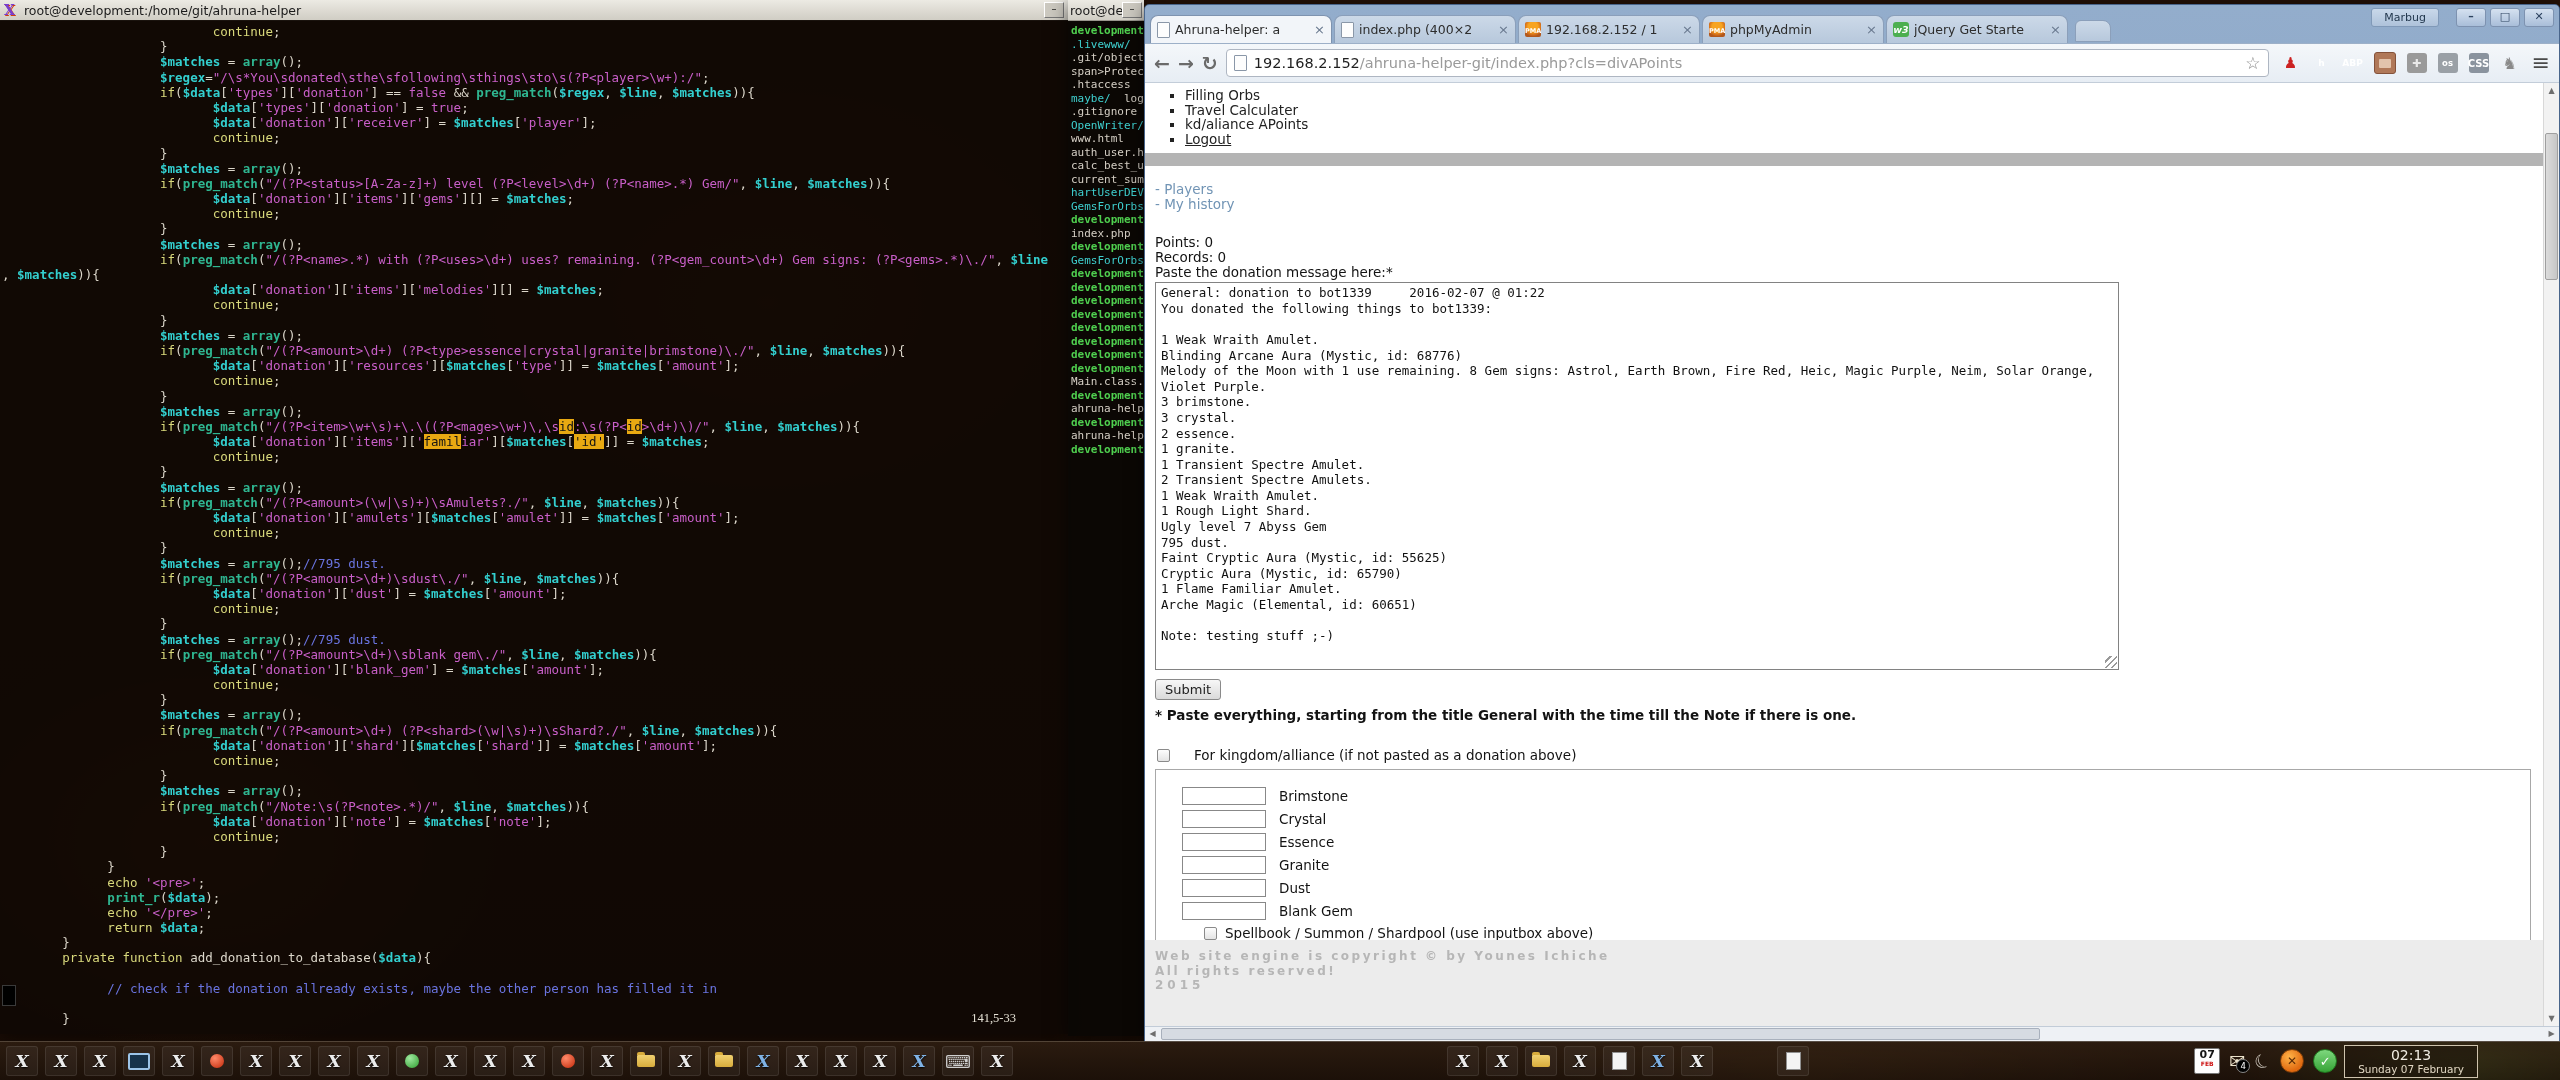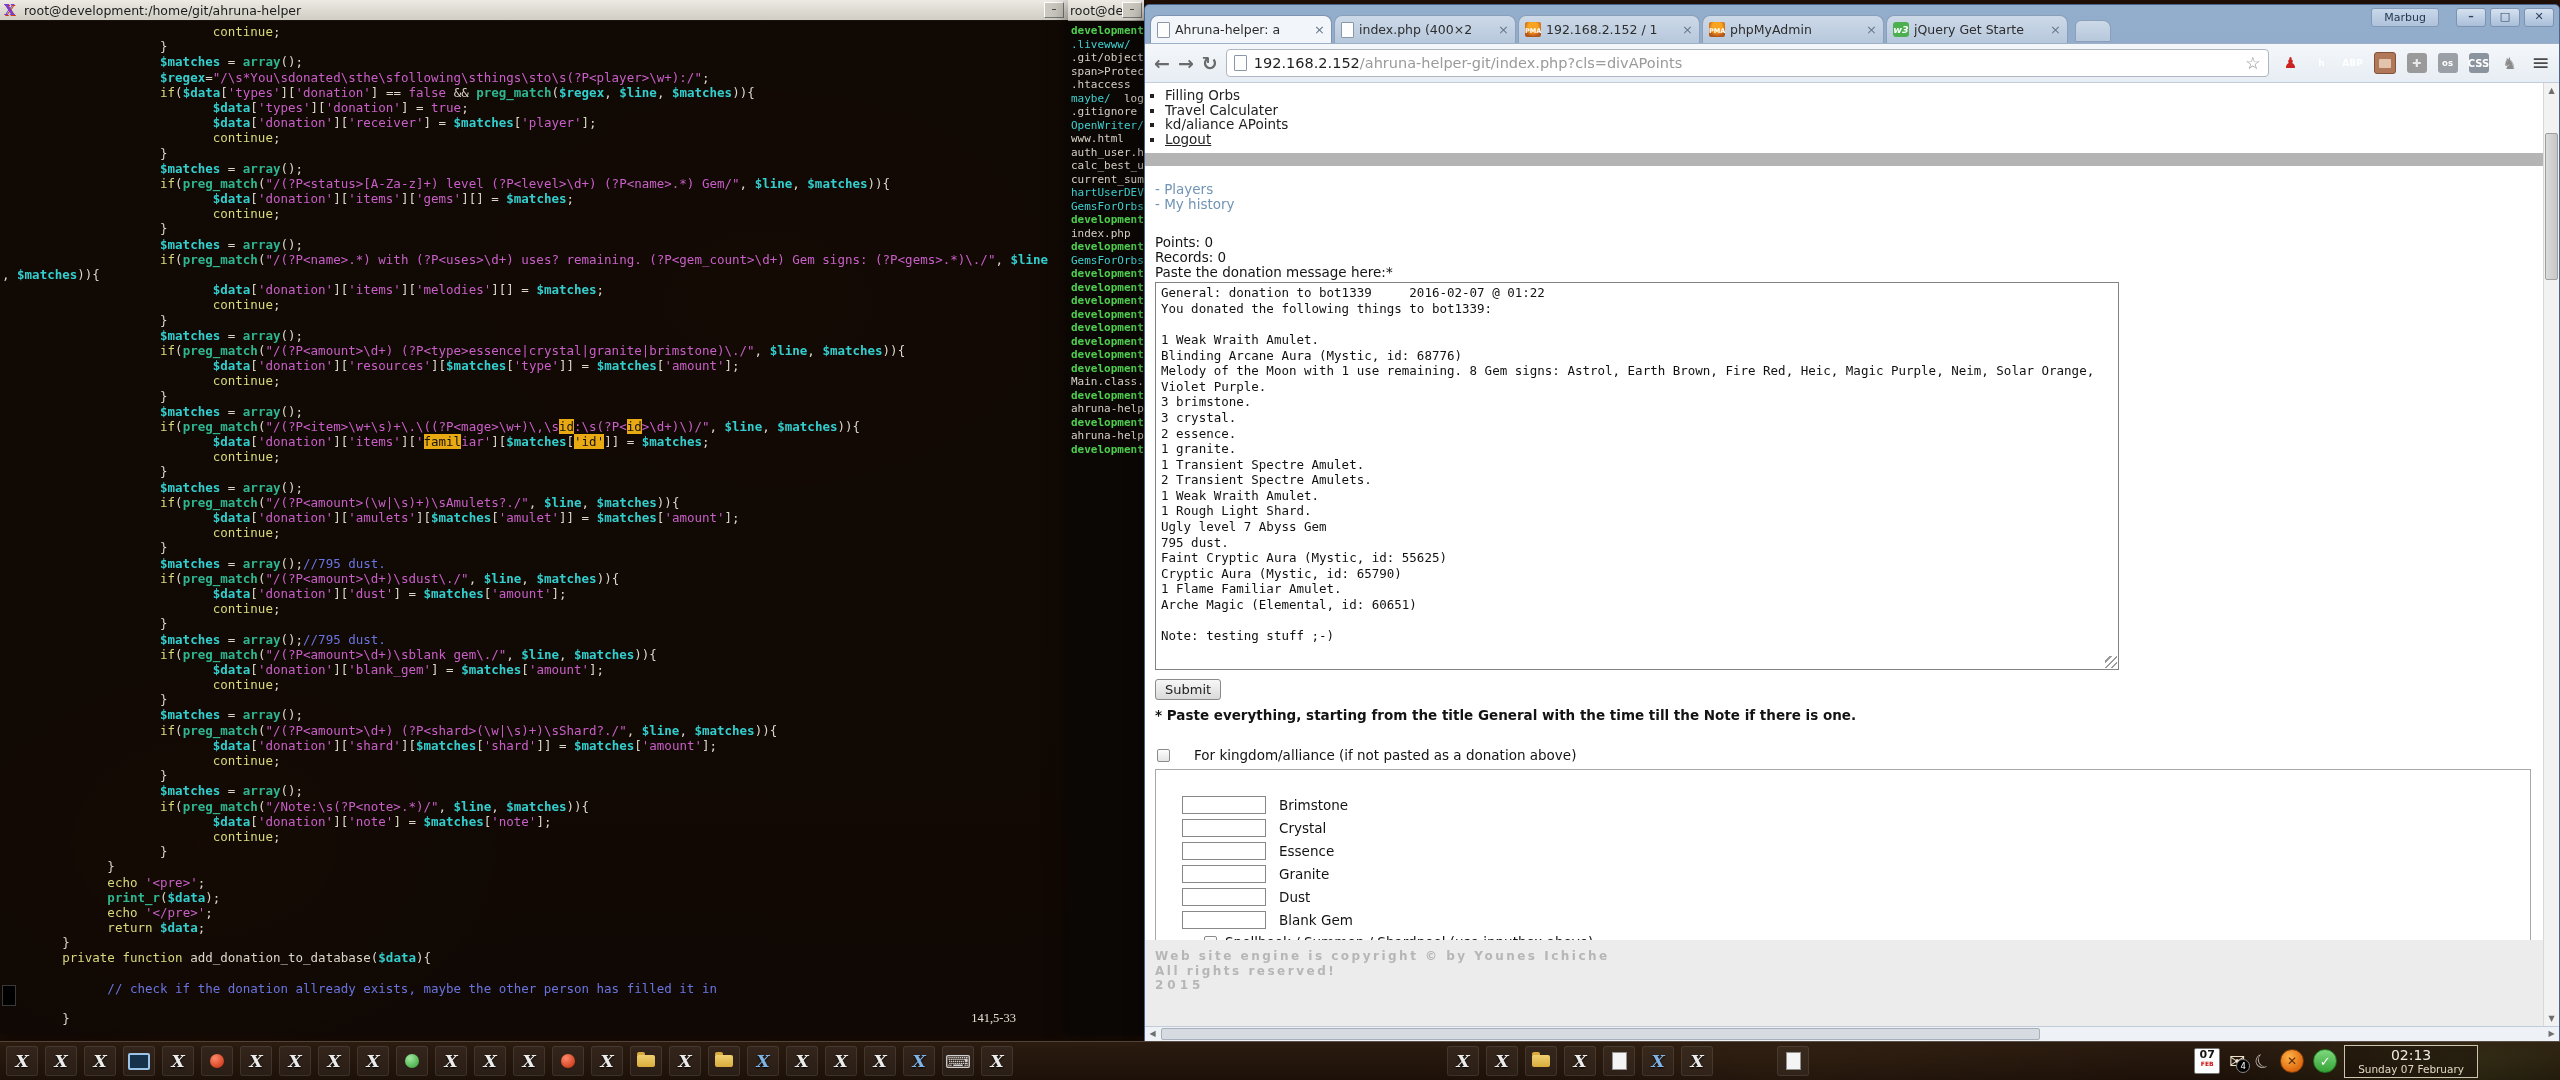--- a/index.html
+++ b/index.html
@@ -86,39 +86,39 @@
   .ext-tv::after{content:"";width:12px;height:9px;background:#e2c3ab;border-radius:1px;}
   .ext-puzzle{background:#9a9a9a;font-size:11px;color:#e8e8e8;}
   .ext-os{background:#9aa0a6;font-size:8.5px;}
   .ext-css{background:#8a939e;font-size:10px;}
   .ext-wolf{color:#8a8a8a;font-size:16px;background:none;}
   .menu-ico{font-size:22px;color:#4a4a4a;line-height:20px;}
   .menu-ico::after{content:"≡";}
 
   .b-main{flex:1;display:flex;min-height:0;}
   .page{flex:1;background:#fff;position:relative;overflow:hidden;color:#131313;font-size:13.5px;}
-  ul.menu{margin:5px 0 0 0;padding:0 0 0 20px;list-style:square;line-height:14.6px;}
+  ul.menu{margin:5px 0 0 0;padding:0 0 0 40px;list-style:square;line-height:14.6px;}
   ul.menu li{color:#222;}
   ul.menu li.u span{text-decoration:underline;}
   .divider{height:13px;background:#b4b4b4;margin-top:7px;}
   .navlinks{margin:16px 0 0 10px;line-height:15px;color:#7194b5;}
   .stats{margin:23px 0 0 10px;line-height:14.6px;}
   .ta-wrap{position:relative;display:inline-block;margin:3px 0 0 10px;}
   .ta-wrap textarea{width:952px;height:382px;border:1px solid #828282;padding:2px 5px;resize:none;
     font-family:"DejaVu Sans Mono",monospace;font-size:12.5px;line-height:15.6px;color:#111;display:block;}
   .ta-grip{position:absolute;right:2px;bottom:2px;width:12px;height:12px;
     background:repeating-linear-gradient(-45deg,transparent 0 3px,#9a9a9a 3px 4.5px);}
   .submit-row{margin:6px 0 0 10px;}
   .submit-row button{font-family:"DejaVu Sans",sans-serif;font-size:13px;padding:2px 9px;
     background:linear-gradient(#f7f7f7,#dadada);border:1px solid #8a8a8a;border-radius:3px;color:#222;}
   .note{margin:7px 0 0 10px;font-weight:bold;}
   .kcheck{margin:24px 0 0 12px;display:flex;align-items:center;gap:24px;}
   input[type=checkbox]{appearance:none;-webkit-appearance:none;width:13px;height:13px;margin:0;
     border:1px solid #8a8a8a;border-radius:2px;background:linear-gradient(#fdfdfd,#e4e4e4);}
-  .resbox{margin:6px 12px 0 10px;border:1px solid #a8a8a8;padding:26px 0 7px 26px;}
+  .resbox{margin:6px 12px 0 10px;border:1px solid #a8a8a8;padding:17px 0 7px 26px;}
   .resrow{display:flex;align-items:center;margin-bottom:5px;}
   .resrow input{width:76px;height:16px;border:1px solid #888;font-size:12px;padding:0 3px;}
   .resrow .reslabel{margin-left:13px;}
   .scheck{margin:5px 0 0 22px;display:flex;align-items:center;gap:8px;}
   .footer{position:absolute;left:0;right:0;bottom:0;height:77px;background:#ececec;
     padding:9px 0 0 10px;color:#b6b6b6;font-size:12px;font-weight:bold;letter-spacing:2.5px;line-height:14.5px;}
   .footer div:last-child{letter-spacing:4px;}
 
   .vscroll{flex:0 0 15px;background:#f2f2f2;border-left:1px solid #d8d8d8;position:relative;}
   .vs-arrow{position:absolute;left:0;right:0;height:15px;text-align:center;font-size:8px;color:#6e6e6e;line-height:15px;}

